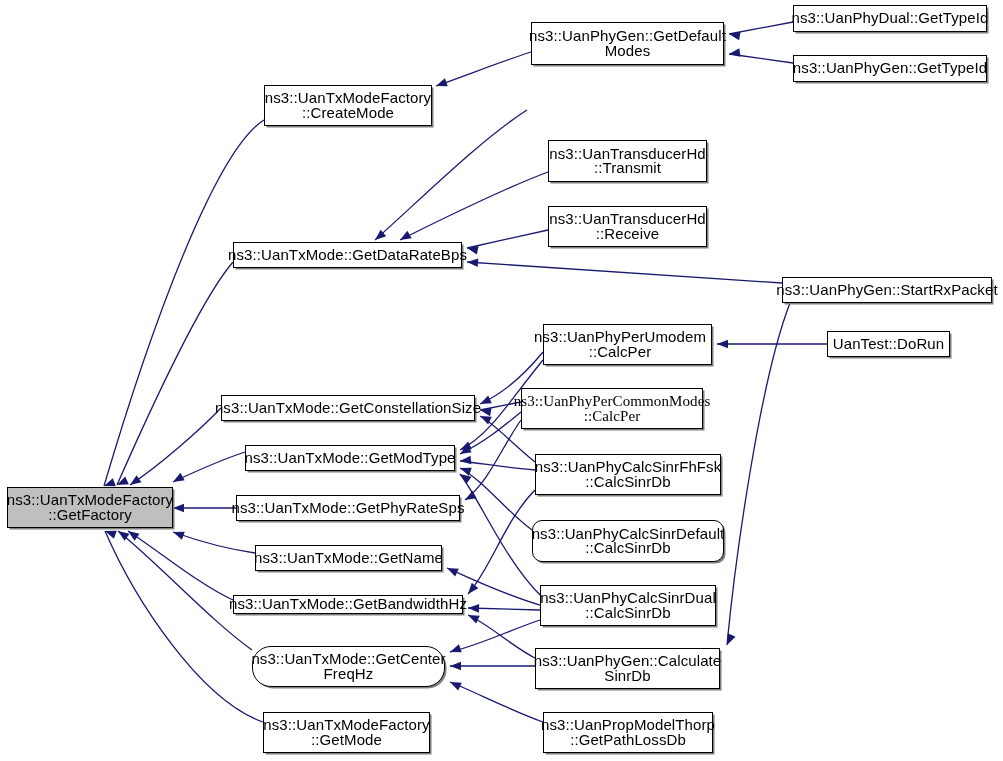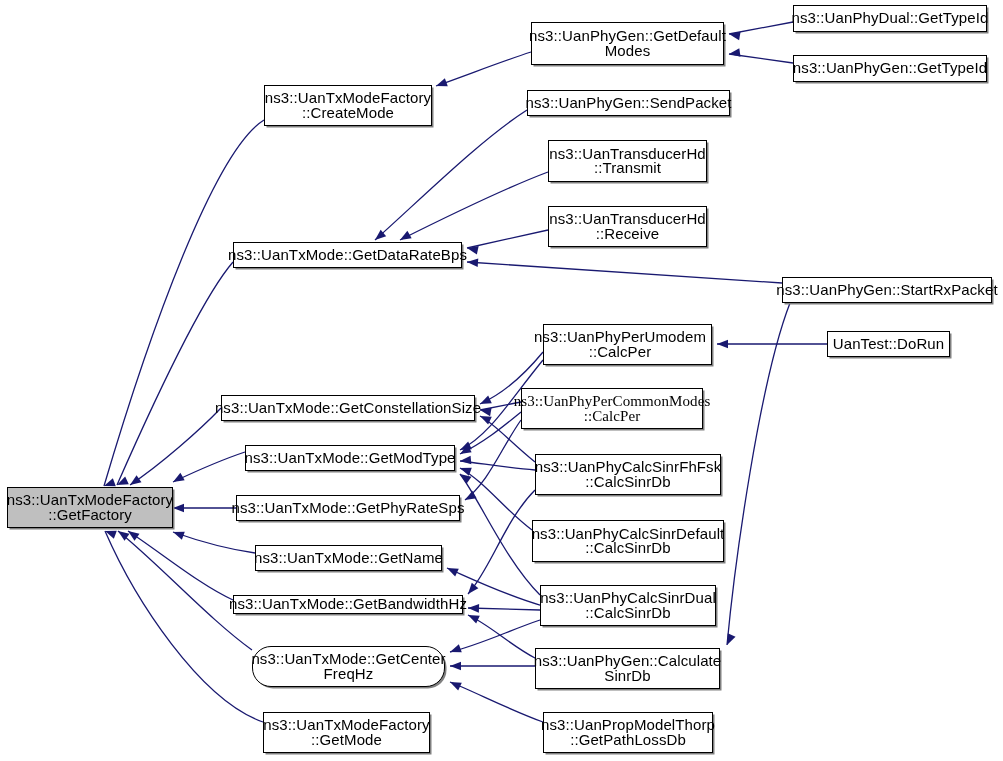--- a/index.html
+++ b/index.html
@@ -127,37 +127,36 @@
     </svg>
 <div class="node root" style="left: 7px; top: 487px; width: 166px; height: 41px;"><span class="node-label">ns3::UanTxModeFactory
 ::GetFactory</span></div>
     <div class="node" style="left: 264px; top: 85px; width: 168px; height: 41px;"><span class="node-label">ns3::UanTxModeFactory
 ::CreateMode</span></div>
     <div class="node" style="left: 233px; top: 242px; width: 229px; height: 26px;"><span class="node-label">ns3::UanTxMode::GetDataRateBps</span></div>
     <div class="node" style="left: 531px; top: 22px; width: 193px; height: 43px;"><span class="node-label">ns3::UanPhyGen::GetDefault
 Modes</span></div>
     <div class="node" style="left: 793px; top: 5px; width: 194px; height: 27px;"><span class="node-label">ns3::UanPhyDual::GetTypeId</span></div>
     <div class="node" style="left: 793px; top: 55px; width: 194px; height: 27px;"><span class="node-label">ns3::UanPhyGen::GetTypeId</span></div>
-    <div class="node" style="left: 527px; top: 90px; width: 203px; height: 26px;"><span class="node-label">ns3::UanPhyGen::SendPacket</span></div>
     <div class="node" style="left: 548px; top: 140px; width: 159px; height: 42px;"><span class="node-label">ns3::UanTransducerHd
 ::Transmit</span></div>
     <div class="node" style="left: 548px; top: 206px; width: 159px; height: 41px;"><span class="node-label">ns3::UanTransducerHd
 ::Receive</span></div>
     <div class="node" style="left: 782px; top: 277px; width: 210px; height: 26px;"><span class="node-label">ns3::UanPhyGen::StartRxPacket</span></div>
     <div class="node" style="left: 543px; top: 324px; width: 169px; height: 41px; justify-content: flex-end;"><span class="node-label">ns3::UanPhyPerUmodem
 ::CalcPer</span></div>
     <div class="node" style="left: 827px; top: 331px; width: 123px; height: 26px;"><span class="node-label">UanTest::DoRun</span></div>
     <div class="node" style="left: 221px; top: 395px; width: 254px; height: 26px;"><span class="node-label">ns3::UanTxMode::GetConstellationSize</span></div>
     <div class="node" style="left: 521px; top: 388px; width: 182px; height: 41px; font-family: Liberation Serif, serif;"><span class="node-label">ns3::UanPhyPerCommonModes
 ::CalcPer</span></div>
     <div class="node" style="left: 245px; top: 445px; width: 210px; height: 26px;"><span class="node-label">ns3::UanTxMode::GetModType</span></div>
     <div class="node" style="left: 535px; top: 454px; width: 186px; height: 41px;"><span class="node-label">ns3::UanPhyCalcSinrFhFsk
 ::CalcSinrDb</span></div>
     <div class="node" style="left: 236px; top: 495px; width: 224px; height: 26px;"><span class="node-label">ns3::UanTxMode::GetPhyRateSps</span></div>
-    <div class="node" style="left: 532px; top: 520px; width: 192px; height: 42px;"><span class="node-label">ns3::UanPhyCalcSinrDefault
+    <div class="node" style="left: 532px; top: 520px; width: 192px; height: 42px; border-radius: 10px;"><span class="node-label">ns3::UanPhyCalcSinrDefault
 ::CalcSinrDb</span></div>
     <div class="node" style="left: 255px; top: 545px; width: 187px; height: 26px;"><span class="node-label">ns3::UanTxMode::GetName</span></div>
     <div class="node" style="left: 540px; top: 585px; width: 176px; height: 41px;"><span class="node-label">ns3::UanPhyCalcSinrDual
 ::CalcSinrDb</span></div>
     <div class="node" style="left: 233px; top: 595px; width: 230px; height: 19px;"><span class="node-label">ns3::UanTxMode::GetBandwidthHz</span></div>
     <div class="node" style="left: 535px; top: 648px; width: 185px; height: 41px;"><span class="node-label">ns3::UanPhyGen::Calculate
 SinrDb</span></div>
     <div class="node" style="left: 252px; top: 646px; width: 193px; height: 41px; border-radius: 19px;"><span class="node-label">ns3::UanTxMode::GetCenter
 FreqHz</span></div>
     <div class="node" style="left: 263px; top: 712px; width: 167px; height: 41px;"><span class="node-label">ns3::UanTxModeFactory

